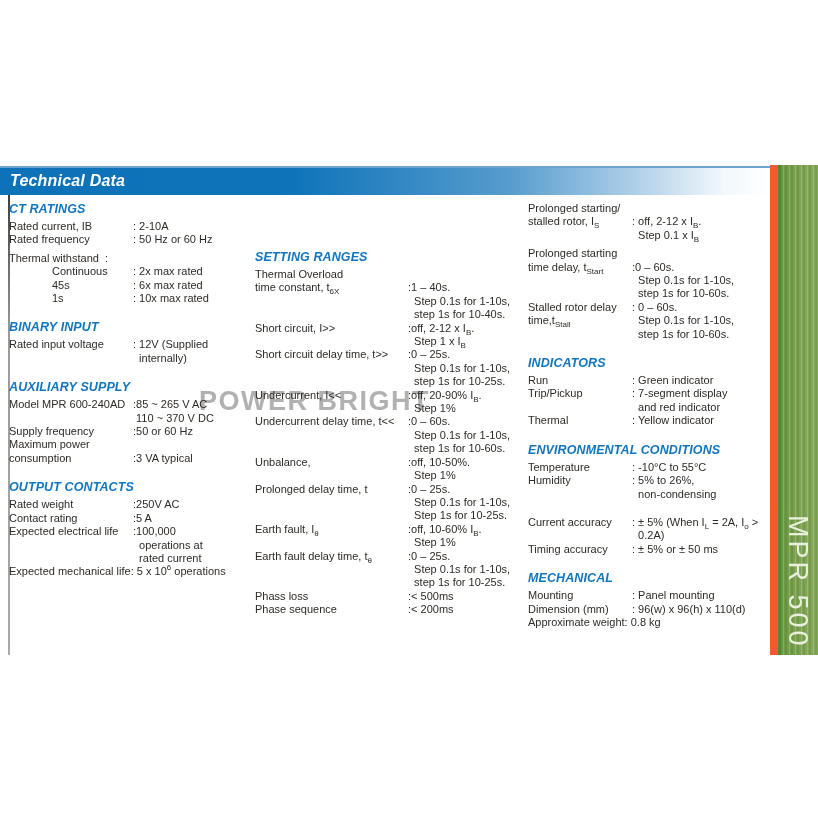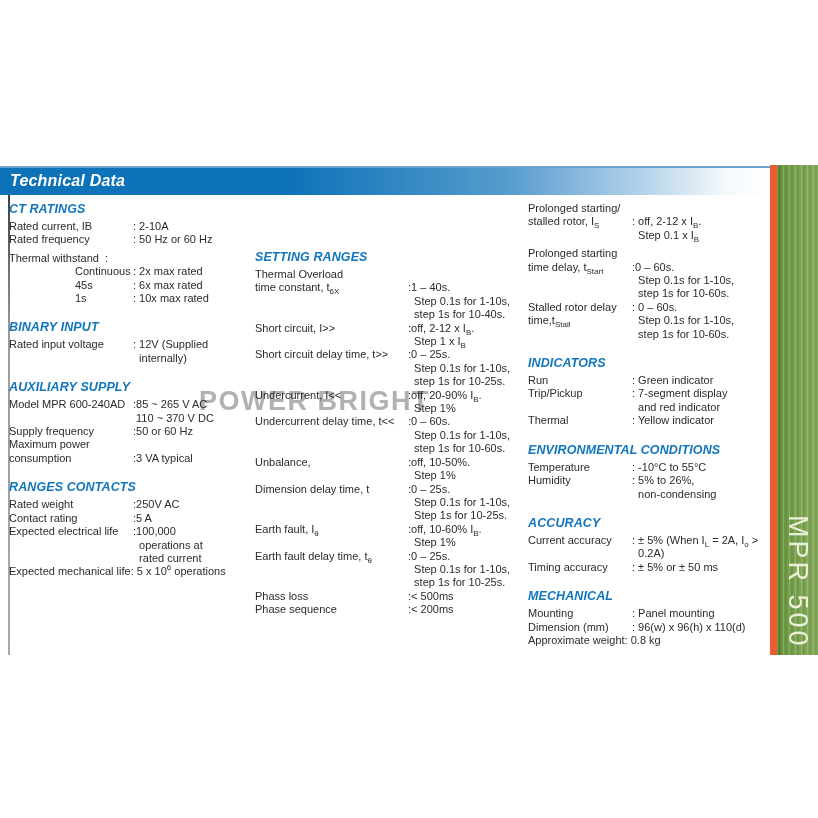--- a/index.html
+++ b/index.html
@@ -40,21 +40,21 @@
   #col-2{left:528px;width:244px;--lw:104px;}
 
   .section{margin-bottom:15px;}
   .section.extra-gap{margin-top:10px;}
   .heading{color:#1276bd;font-weight:bold;font-style:italic;font-size:12.5px;
     line-height:15px;margin:0 0 3px 0;letter-spacing:.1px;}
   .row{display:flex;align-items:flex-start;}
   .row.gap{margin-top:5px;}
   .cell{white-space:pre;font-size:11px;line-height:13.4px;color:#2e2a26;}
   .lbl{flex:0 0 var(--lw);}
-  .lbl.indent{padding-left:66px;flex-basis:var(--lw);box-sizing:border-box;}
+  .lbl.indent{padding-left:43px;flex-basis:var(--lw);box-sizing:border-box;}
   .val{flex:1 1 auto;}
   .wide-cell{white-space:pre;font-size:11px;line-height:13.4px;color:#2e2a26;}
   sub{font-size:8px;line-height:0;}
   sup{font-size:8px;line-height:0;}
 </style>
 </head>
 <body>
 
 <div class="page">
 
@@ -114,21 +114,21 @@
           <div class="cell val">:50 or 60 Hz</div>
         </div>
         <div class="row">
           <div class="cell lbl">Maximum power
 consumption</div>
           <div class="cell val">
 :3 VA typical</div>
         </div>
       </div>
       <div class="section">
-        <div class="heading">RANGES CONTACTS</div>
+        <div class="heading">OUTPUT CONTACTS</div>
         <div class="row">
           <div class="cell lbl">Rated weight</div>
           <div class="cell val">:250V AC</div>
         </div>
         <div class="row">
           <div class="cell lbl">Contact rating</div>
           <div class="cell val">:5 A</div>
         </div>
         <div class="row">
           <div class="cell lbl">Expected electrical life</div>
@@ -173,21 +173,21 @@
           <div class="cell val">:0 – 60s.
   Step 0.1s for 1-10s,
   step 1s for 10-60s.</div>
         </div>
         <div class="row">
           <div class="cell lbl">Unbalance,</div>
           <div class="cell val">:off, 10-50%.
   Step 1%</div>
         </div>
         <div class="row">
-          <div class="cell lbl">Dimension delay time, t</div>
+          <div class="cell lbl">Prolonged delay time, t</div>
           <div class="cell val">:0 – 25s.
   Step 0.1s for 1-10s,
   Step 1s for 10-25s.</div>
         </div>
         <div class="row">
           <div class="cell lbl">Earth fault, I<sub>θ</sub></div>
           <div class="cell val">:off, 10-60% I<sub>B</sub>.
   Step 1%</div>
         </div>
         <div class="row">
@@ -253,21 +253,20 @@
           <div class="cell lbl">Temperature</div>
           <div class="cell val">: -10°C to 55°C</div>
         </div>
         <div class="row">
           <div class="cell lbl">Humidity</div>
           <div class="cell val">: 5% to 26%,
   non-condensing</div>
         </div>
       </div>
       <div class="section">
-        <div class="heading">ACCURACY</div>
         <div class="row">
           <div class="cell lbl">Current accuracy</div>
           <div class="cell val">: ± 5% (When I<sub>L</sub> = 2A, I<sub>o</sub> &gt;
   0.2A)</div>
         </div>
         <div class="row">
           <div class="cell lbl">Timing accuracy</div>
           <div class="cell val">: ± 5% or ± 50 ms</div>
         </div>
       </div>

